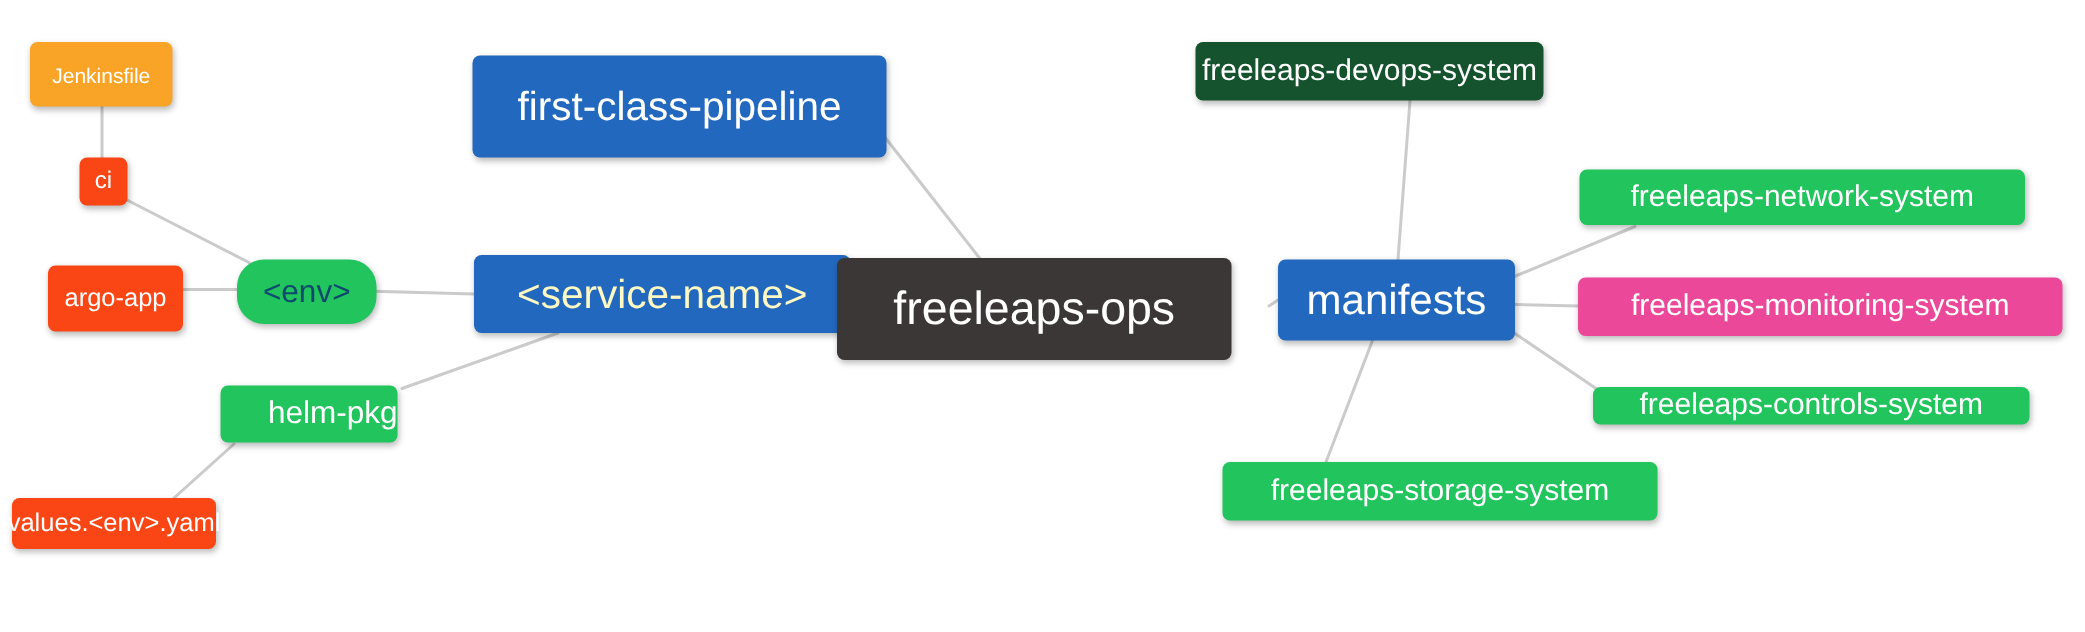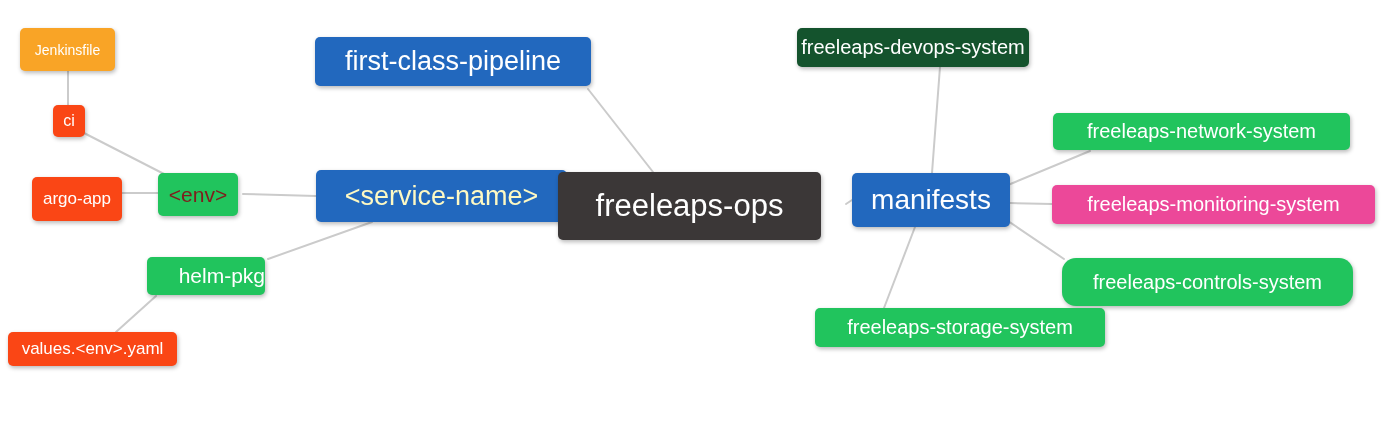--- a/index.html
+++ b/index.html
@@ -59,50 +59,50 @@
   <div class="nodes">
       <div class="node" style="left: 20px; top: 28px; width: 95px; height: 43px; background: rgb(249, 164, 38); font-size: 14px; color: rgb(255, 255, 255);">
         <span>Jenkinsfile</span>
       </div>
       <div class="node" style="left: 53px; top: 105px; width: 32px; height: 32px; background: rgb(250, 70, 21); font-size: 16px; color: rgb(255, 255, 255);">
         <span>ci</span>
       </div>
       <div class="node" style="left: 32px; top: 177px; width: 90px; height: 44px; background: rgb(250, 70, 21); font-size: 17px; color: rgb(255, 255, 255);">
         <span>argo-app</span>
       </div>
-      <div class="node" style="left: 158px; top: 173px; width: 80px; height: 43px; background: rgb(33, 196, 93); font-size: 21px; color: #7f1d1d;">
+      <div class="node" style="left: 158px; top: 173px; width: 93px; height: 43px; background: rgb(33, 196, 93); font-size: 21px; color: #0c4a6e; border-radius: 18px;">
         <span>&lt;env&gt;</span>
       </div>
       <div class="node" style="left: 147px; top: 257px; width: 118px; height: 38px; background: rgb(33, 196, 93); font-size: 21px; color: rgb(255, 255, 255); justify-content: flex-end;">
         <span>helm-pkg</span>
       </div>
-      <div class="node" style="left: 8px; top: 332px; width: 169px; height: 34px; background: rgb(250, 70, 21); font-size: 17px; color: rgb(255, 255, 255);">
+      <div class="node" style="left: 8px; top: 332px; width: 136px; height: 34px; background: rgb(250, 70, 21); font-size: 17px; color: rgb(255, 255, 255);">
         <span>values.&lt;env&gt;.yaml</span>
       </div>
-      <div class="node" style="left: 315px; top: 37px; width: 276px; height: 49px; background: rgb(34, 104, 190); font-size: 27px; color: rgb(255, 255, 255);">
+      <div class="node" style="left: 315px; top: 37px; width: 276px; height: 68px; background: rgb(34, 104, 190); font-size: 27px; color: rgb(255, 255, 255);">
         <span>first-class-pipeline</span>
       </div>
       <div class="node" style="left: 316px; top: 170px; width: 251px; height: 52px; background: rgb(34, 104, 190); font-size: 27px; color: #fef9c3;">
         <span>&lt;service-name&gt;</span>
       </div>
       <div class="node" style="left: 558px; top: 172px; width: 263px; height: 68px; background: rgb(59, 55, 55); font-size: 31px; color: rgb(255, 255, 255);">
         <span>freeleaps-ops</span>
       </div>
       <div class="node" style="left: 852px; top: 173px; width: 158px; height: 54px; background: rgb(34, 104, 190); font-size: 28px; color: rgb(255, 255, 255); align-items: center;">
         <span>manifests</span>
       </div>
       <div class="node" style="left: 797px; top: 28px; width: 232px; height: 39px; background: #14532d; font-size: 20px; color: rgb(255, 255, 255);">
         <span>freeleaps-devops-system</span>
       </div>
       <div class="node" style="left: 1053px; top: 113px; width: 297px; height: 37px; background: rgb(33, 196, 93); font-size: 20px; color: rgb(255, 255, 255);">
         <span>freeleaps-network-system</span>
       </div>
       <div class="node" style="left: 1052px; top: 185px; width: 323px; height: 39px; background: #ec4899; font-size: 20px; color: rgb(255, 255, 255);">
         <span>freeleaps-monitoring-system</span>
       </div>
-      <div class="node" style="left: 1062px; top: 258px; width: 291px; height: 48px; background: rgb(33, 196, 93); font-size: 20px; color: rgb(255, 255, 255); border-radius: 14px;">
+      <div class="node" style="left: 1062px; top: 258px; width: 291px; height: 25px; background: rgb(33, 196, 93); font-size: 20px; color: rgb(255, 255, 255);">
         <span>freeleaps-controls-system</span>
       </div>
       <div class="node" style="left: 815px; top: 308px; width: 290px; height: 39px; background: rgb(33, 196, 93); font-size: 20px; color: rgb(255, 255, 255);">
         <span>freeleaps-storage-system</span>
       </div>
     </div>
 </div>
 
 </body></html>

